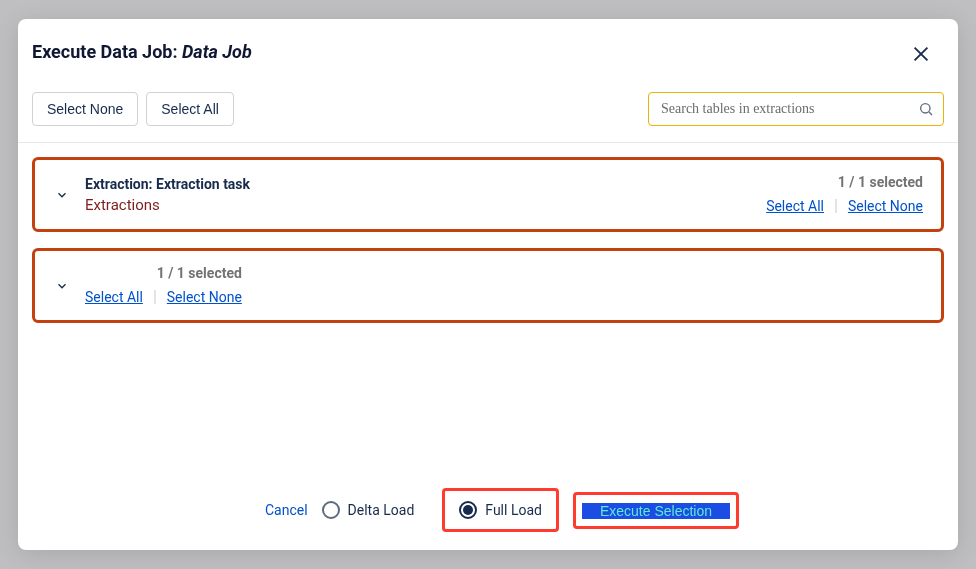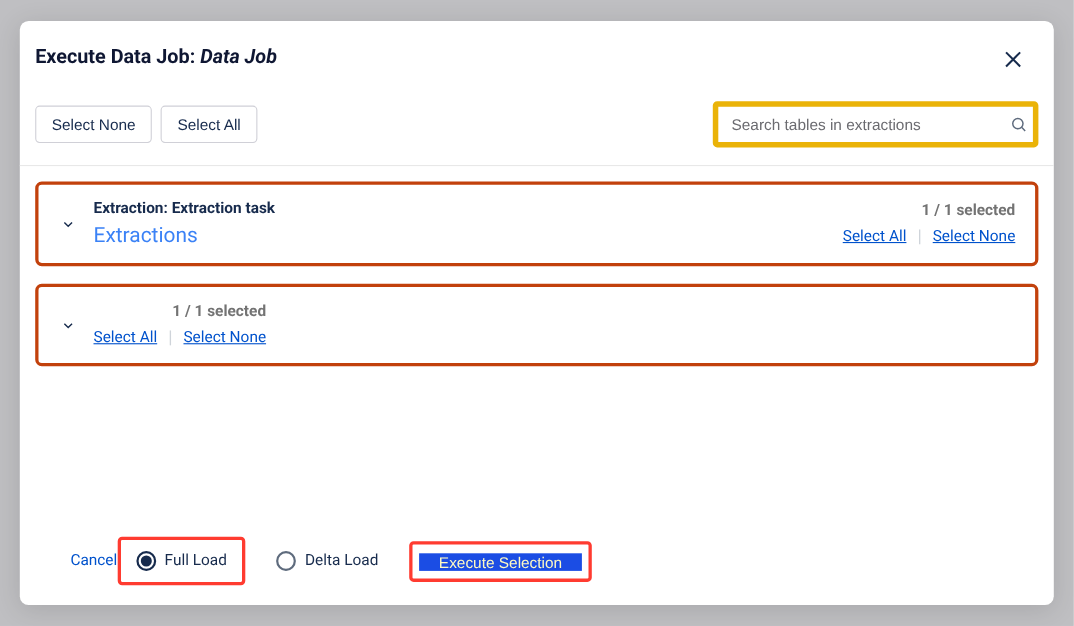--- a/index.html
+++ b/index.html
@@ -85,26 +85,27 @@
       color: #172b4d;
       cursor: pointer;
       font-weight: 500;
     }
     .search-wrapper {
       position: relative;
       width: 296px;
     }
     .search-input {
       width: 100%;
-      border: 5px solid #eab308;
+      border: 1px solid #eab308;
       border-radius: 4px;
       padding: 8px 24px 8px 12px;
       font-size: 14px;
       color: #172b4d;
       outline: none;
+      font-family: Liberation Serif, serif;
     }
     .search-input::placeholder {
       color: #6b6b70;
     }
     .search-icon {
       position: absolute;
       right: 10px;
       top: 50%;
       transform: translateY(-50%);
       width: 16px;
@@ -151,22 +152,22 @@
     .section-body {
       flex: 1;
     }
     .section-title {
       font-size: 14px;
       font-weight: 700;
       color: #172b4d;
       margin-bottom: 4px;
     }
     .section-sub {
-      font-size: 19px;
-      color: #3b82f6;
+      font-size: 15px;
+      color: #7f1d1d;
     }
     .section-right {
       text-align: right;
       flex-shrink: 0;
     }
     .selected-count {
       font-size: 14px;
       font-weight: 700;
       color: #737373;
       margin-bottom: 6px;
@@ -184,21 +185,21 @@
       cursor: pointer;
     }
     .link-divider {
       color: #cfd4da;
       font-size: 16px;
     }
     .footer {
       padding: 14px 18px 18px 14px;
       display: flex;
       align-items: center;
-      justify-content: flex-start;
+      justify-content: center;
     }
     .cancel-link {
       color: #0052cc;
       font-size: 14px;
       cursor: pointer;
       padding-left: 32px;
     }
     .footer-right {
       display: flex;
       align-items: center;
@@ -238,21 +239,21 @@
       font-size: 14px;
       color: #172b4d;
     }
     .primary-btn-wrap {
       border: 3px solid #ff3b30;
       padding: 6px;
       border-radius: 4px;
     }
     .primary-btn {
       background: #1b4de4;
-      color: #fef9c3;
+      color: #5eead4;
       border: none;
       border-radius: 0;
       padding: 0 18px;
       font-size: 14px;
       font-weight: 500;
       cursor: pointer;
     }
   </style>
 </head>
 <body>
@@ -326,27 +327,27 @@
           <a class="link">Select None</a>
         </div>
       </div>
     </div>
 
   </div>
 
   <div class="footer">
     <a class="cancel-link">Cancel</a>
     <div class="footer-right">
+      <label class="radio-group">
+        <span class="radio-circle"></span>
+        <span class="radio-label">Delta Load</span>
+      </label>
       <label class="radio-group highlighted">
         <span class="radio-circle selected"></span>
         <span class="radio-label">Full Load</span>
       </label>
-      <label class="radio-group">
-        <span class="radio-circle"></span>
-        <span class="radio-label">Delta Load</span>
-      </label>
       <div class="primary-btn-wrap">
         <button class="primary-btn">Execute Selection</button>
       </div>
     </div>
   </div>
 
 </div>
 
 </body></html>

